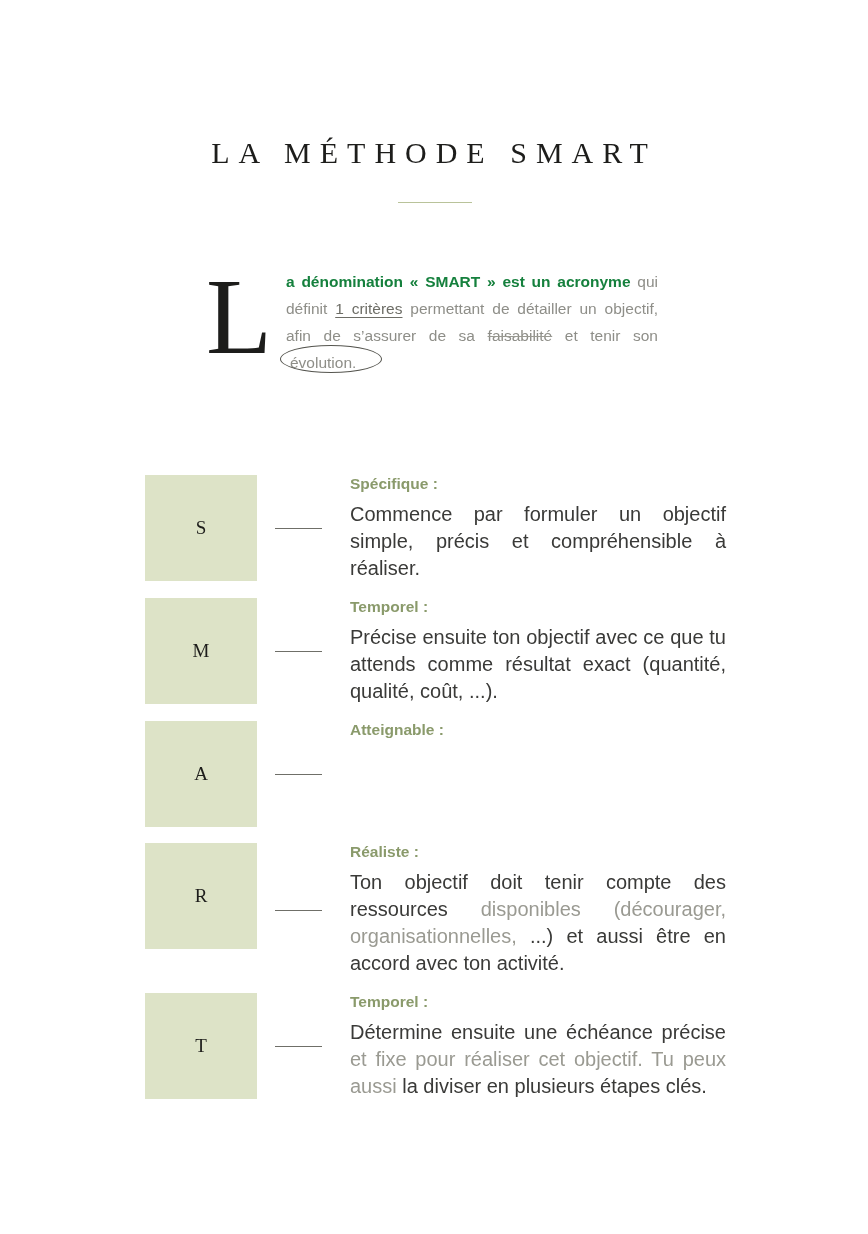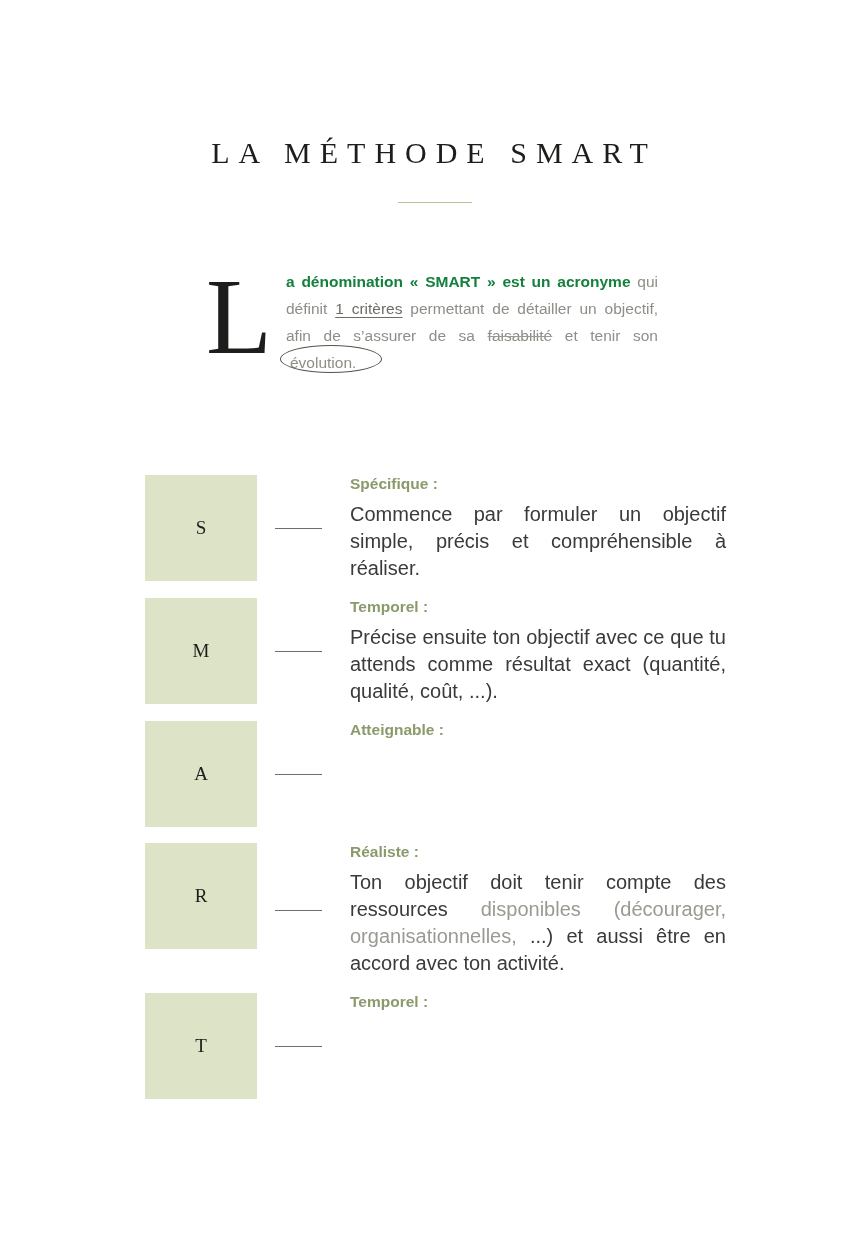--- a/index.html
+++ b/index.html
@@ -206,17 +206,18 @@
         <div class="row-title">Réaliste :</div>
         <div class="row-body"><span>Ton objectif doit tenir compte des ressources </span><span class="muted">disponibles  (décourager,  organisationnelles, </span><span>...) et aussi être en accord avec ton activité.</span></div>
       </div>
     </div>
 
     <div class="row">
       <div class="letter-box h-t">T</div>
       <div class="connector"></div>
       <div class="row-text">
         <div class="row-title">Temporel :</div>
+        <div class="row-body"><span>Détermine  ensuite  une  échéance  précise </span><span class="muted">et fixe pour réaliser cet objectif. Tu peux aussi </span><span>la diviser en plusieurs étapes clés.</span></div>
       </div>
     </div>
 
   </div>
 </div>
 
 </body></html>

